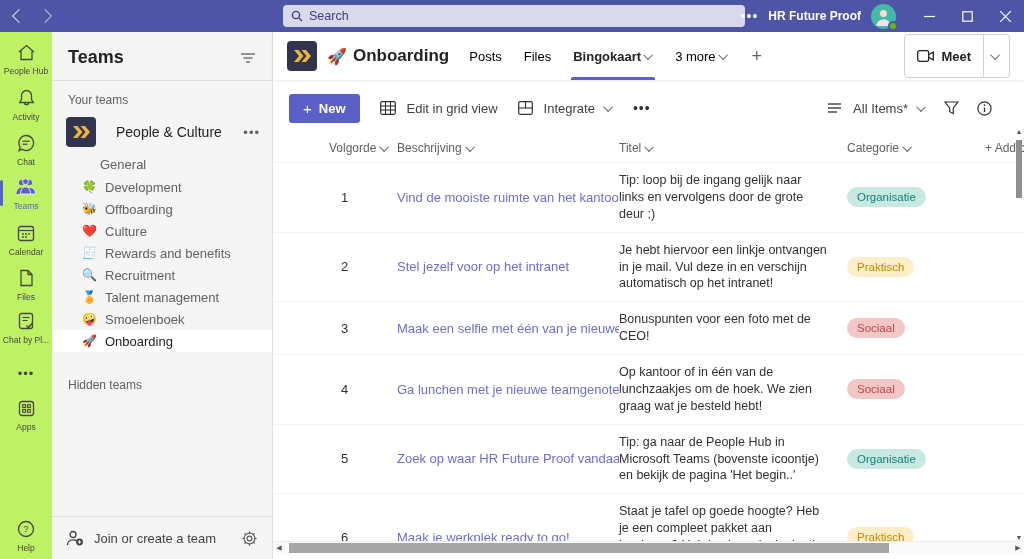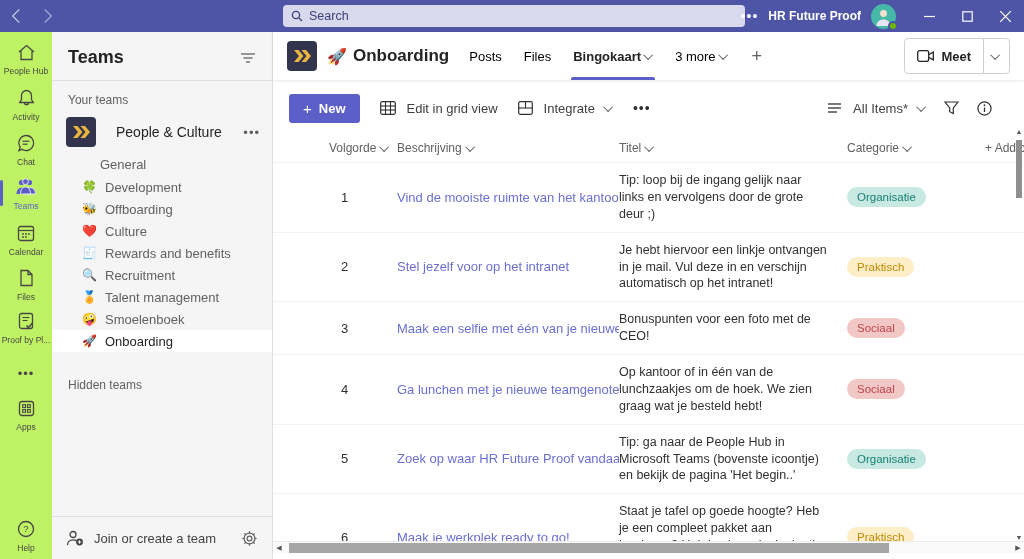--- a/index.html
+++ b/index.html
@@ -77,21 +77,21 @@
   .tabs { display:flex; align-items:center; margin-left:20px; gap:22px;
     height:48px; }
   .tab { font-size:13px; color:#000000; height:48px; display:flex;
     align-items:center; gap:5px; position:relative; cursor:pointer; }
   .tab.active { color:#252423; font-weight:bold; }
   .tab.active .underline { position:absolute; bottom:0; left:-2px; right:-2px;
     height:3px; background:#5b5fc7; border-radius:2px 2px 0 0; }
   .chev { width:7px; height:7px; border:solid #616161;
     border-width:0 0 1.4px 1.4px; transform:rotate(-45deg) translateY(-2px); }
   .add-tab { font-size:18px; color:#616161; margin-left:2px; }
-  .meet-btn { margin-left:auto; display:flex; align-items:center; height:36px;
+  .meet-btn { margin-left:auto; display:flex; align-items:center; height:44px;
     border:1px solid #d1d1d1; border-radius:4px; background:#fff; }
   .meet-main { display:flex; align-items:center; gap:7px; padding:0 12px;
     font-size:13px; font-weight:bold; color:#252423; }
   .meet-split { width:26px; height:100%; border-left:1px solid #d1d1d1;
     display:flex; align-items:center; justify-content:center; }
 
   .toolbar { height:32px; margin-top:12px; display:flex; align-items:center;
     padding:0 16px; gap:20px; }
   .new-btn { background:#5b5fc7; color:#fff; font-size:13px; font-weight:bold;
     border:none; border-radius:3px; padding:6px 14px; display:flex;
@@ -232,21 +232,21 @@
       </svg>
     <span class="lbl">Files</span>
   </div>
   <div class="rail-item" style="top:280px">
     <svg width="16" height="18" viewBox="0 0 16 18">
         <rect x="1.5" y="1.5" width="13" height="15" rx="2" fill="none" stroke="#484644" stroke-width="1.3"></rect>
         <line x1="4.5" y1="5.5" x2="11.5" y2="5.5" stroke="#484644" stroke-width="1.1"></line>
         <line x1="4.5" y1="8.5" x2="9.5" y2="8.5" stroke="#484644" stroke-width="1.1"></line>
         <path d="M8.5 13.5 l2 2 l4 -4.5" fill="none" stroke="#484644" stroke-width="1.6"></path>
       </svg>
-    <span class="lbl">Proof by Pl...</span>
+    <span class="lbl">Chat by Pl...</span>
   </div>
   <div class="rail-item" style="top:332px">
     <span style="font-size:13px; letter-spacing:1px; color:#484644">•••</span>
   </div>
   <div class="rail-item" style="top:368px">
     <svg width="17" height="17" viewBox="0 0 17 17">
         <rect x="1.5" y="1.5" width="14" height="14" rx="2.5" fill="none" stroke="#484644" stroke-width="1.3"></rect>
         <rect x="4.7" y="4.7" width="2.8" height="2.8" fill="none" stroke="#484644" stroke-width="1.1"></rect>
         <rect x="9.5" y="4.7" width="2.8" height="2.8" fill="none" stroke="#484644" stroke-width="1.1"></rect>
         <rect x="4.7" y="9.5" width="2.8" height="2.8" fill="none" stroke="#484644" stroke-width="1.1"></rect>

